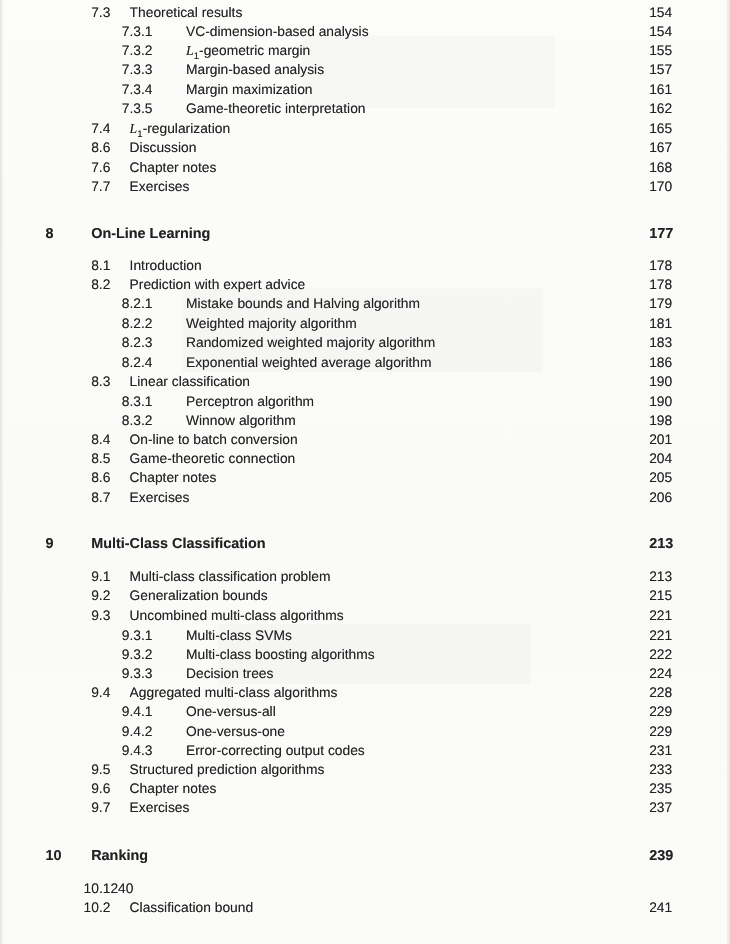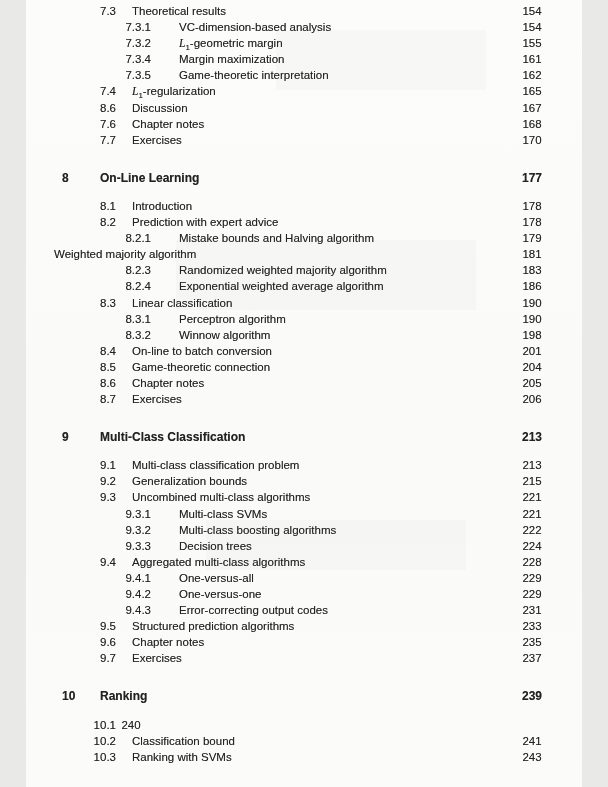--- a/index.html
+++ b/index.html
@@ -1,18 +1,18 @@
 <!DOCTYPE html>
 <html><head>
 <meta charset="utf-8">
 <style>
   html, body { margin: 0; padding: 0; background: #e9e9e7; }
   .page {
     position: relative;
-    width: 556px;
+    width: 604px;
     height: 787px;
     margin: 0 auto;
     background: linear-gradient(180deg, #fcfcfb 0%, #fafaf8 55%, #fbfbf9 100%);
     font-family: "Liberation Sans", sans-serif;
     font-size: 11.5px;
     color: #222;
     overflow: hidden;
     text-shadow: 0 0 0.5px rgba(40,40,40,0.45);
   }
   #toc { padding-top: 3px; }
@@ -23,21 +23,21 @@
     line-height: 16.1px;
     padding-right: 35px;
     white-space: nowrap;
   }
   .num  { flex: none; text-align: right; }
   .section    > .num { width: 90px; }
   .subsection > .num { width: 125px; }
   .section    > .title { margin-left: 16px; }
   .subsection > .title { margin-left: 28px; }
   .title { flex: 1; overflow: hidden; }
-  .pagenum { flex: none; text-align: center; min-width: 30px; }
+  .pagenum { flex: none; text-align: left; min-width: 30px; }
   .chapter {
     font-weight: bold;
     font-size: 12px;
     margin-top: 22px;
     margin-bottom: 12px;
   }
   .chapter > .num {
     width: 38px;
     margin-left: 36px;
     text-align: left;
@@ -71,20 +71,25 @@
     <span class="num">7.3.1</span>
     <span class="title">VC-dimension-based analysis</span>
     <span class="pagenum">154</span>
   </div>
       <div class="row subsection">
     <span class="num">7.3.2</span>
     <span class="title"><i class="mvar">L</i><sub>1</sub><span>-geometric margin</span></span>
     <span class="pagenum">155</span>
   </div>
       <div class="row subsection">
+    <span class="num">7.3.3</span>
+    <span class="title">Margin-based analysis</span>
+    <span class="pagenum">157</span>
+  </div>
+      <div class="row subsection">
     <span class="num">7.3.4</span>
     <span class="title">Margin maximization</span>
     <span class="pagenum">161</span>
   </div>
       <div class="row subsection">
     <span class="num">7.3.5</span>
     <span class="title">Game-theoretic interpretation</span>
     <span class="pagenum">162</span>
   </div>
       <div class="row section">
@@ -121,20 +126,21 @@
     <span class="num">8.2</span>
     <span class="title">Prediction with expert advice</span>
     <span class="pagenum">178</span>
   </div>
       <div class="row subsection">
     <span class="num">8.2.1</span>
     <span class="title">Mistake bounds and Halving algorithm</span>
     <span class="pagenum">179</span>
   </div>
       <div class="row subsection">
+    <span class="num">8.2.2</span>
     <span class="title">Weighted majority algorithm</span>
     <span class="pagenum">181</span>
   </div>
       <div class="row subsection">
     <span class="num">8.2.3</span>
     <span class="title">Randomized weighted majority algorithm</span>
     <span class="pagenum">183</span>
   </div>
       <div class="row subsection">
     <span class="num">8.2.4</span>
@@ -253,19 +259,14 @@
   </div>
       <div class="row section">
     <span class="num">10.1</span>
     <span class="pagenum">240</span>
   </div>
       <div class="row section">
     <span class="num">10.2</span>
     <span class="title">Classification bound</span>
     <span class="pagenum">241</span>
   </div>
-      <div class="row section">
-    <span class="num">10.3</span>
-    <span class="title">Ranking with SVMs</span>
-    <span class="pagenum">243</span>
-  </div>
     </div>
 </div>
 
 </body></html>

